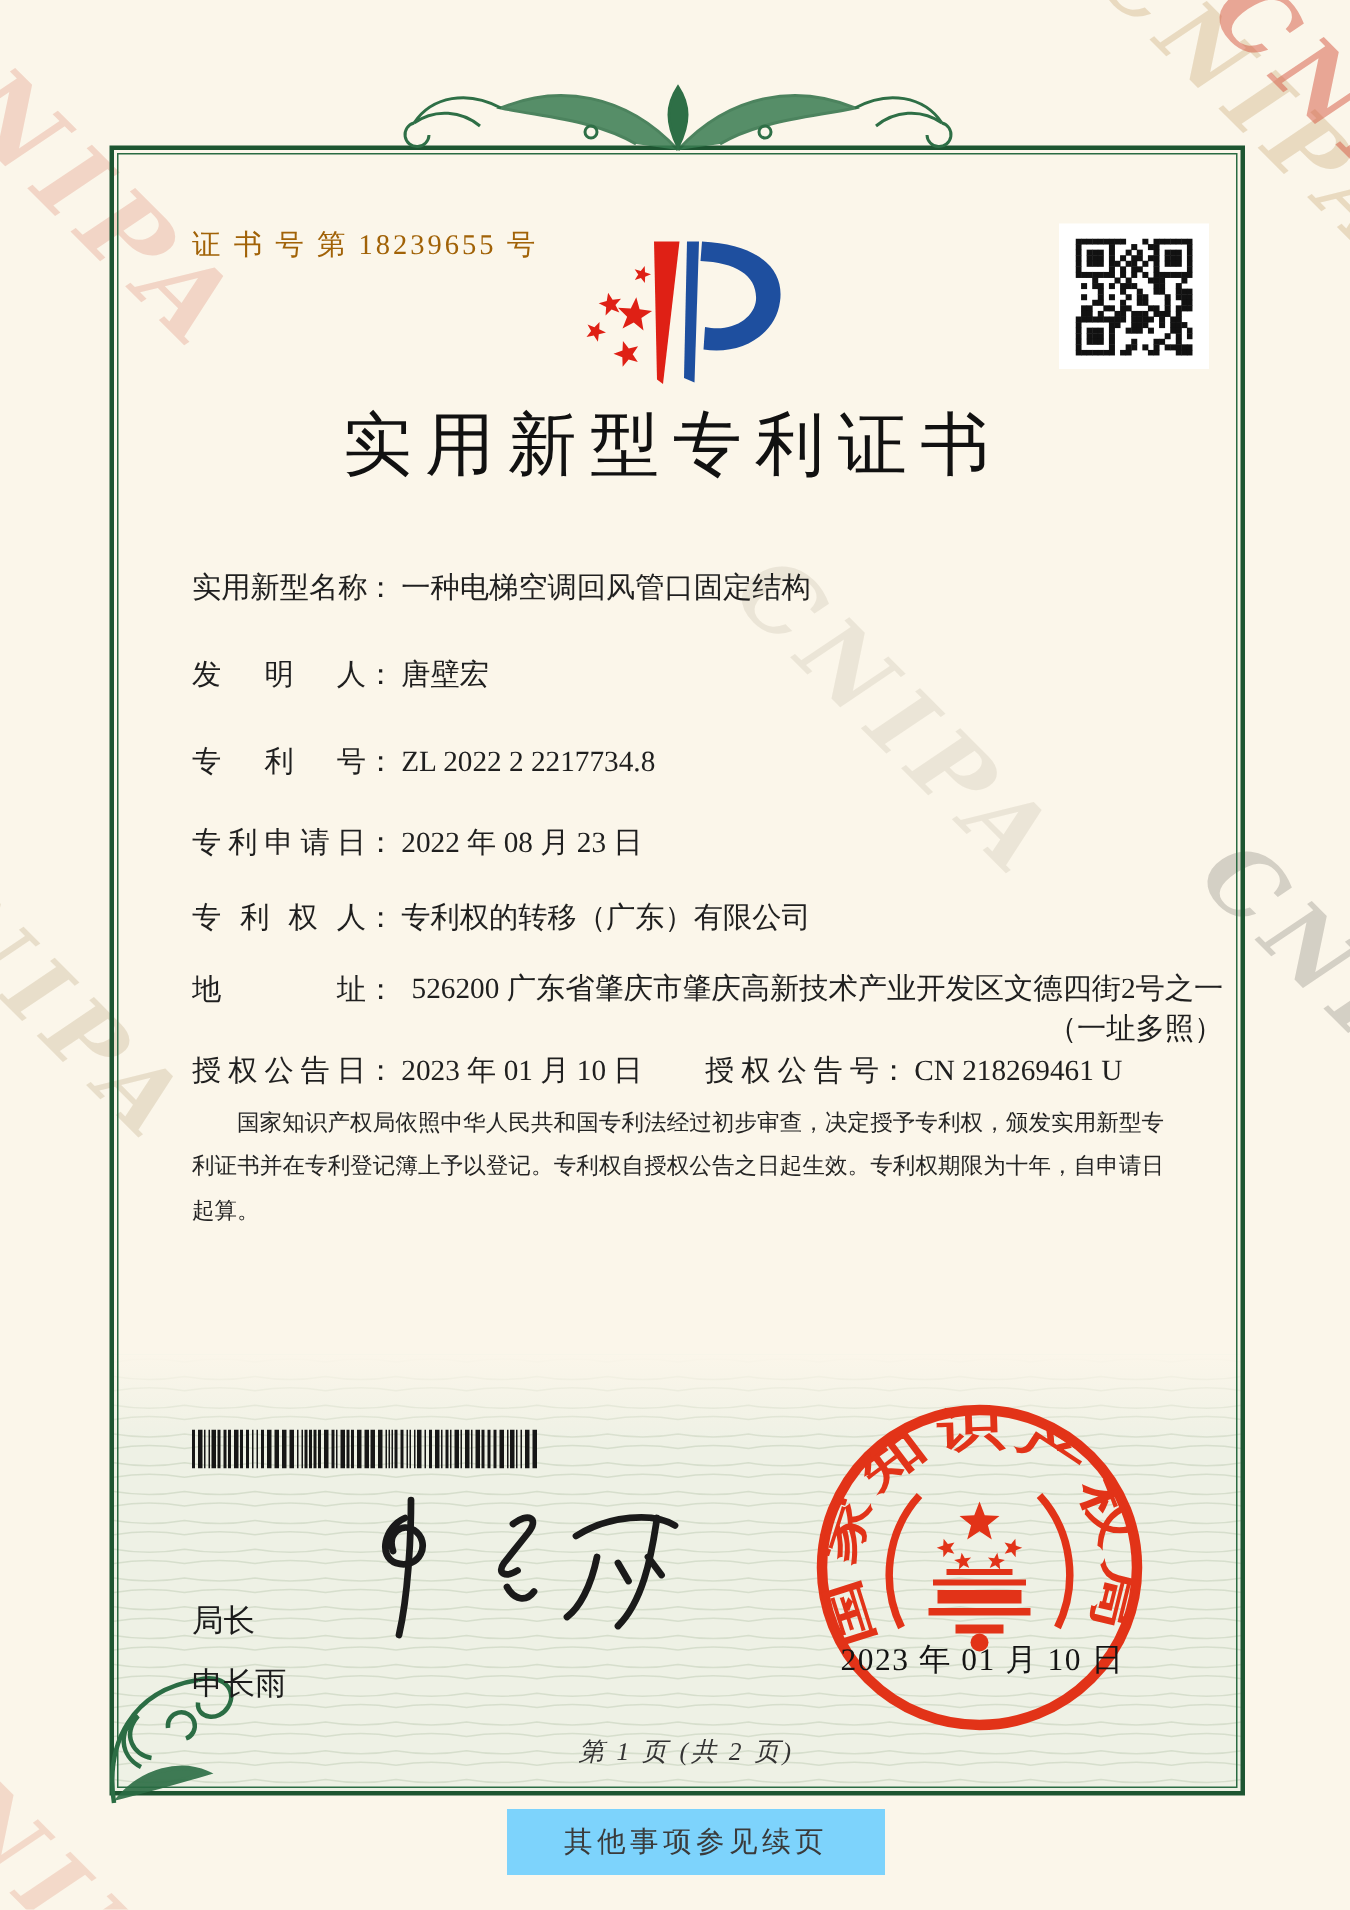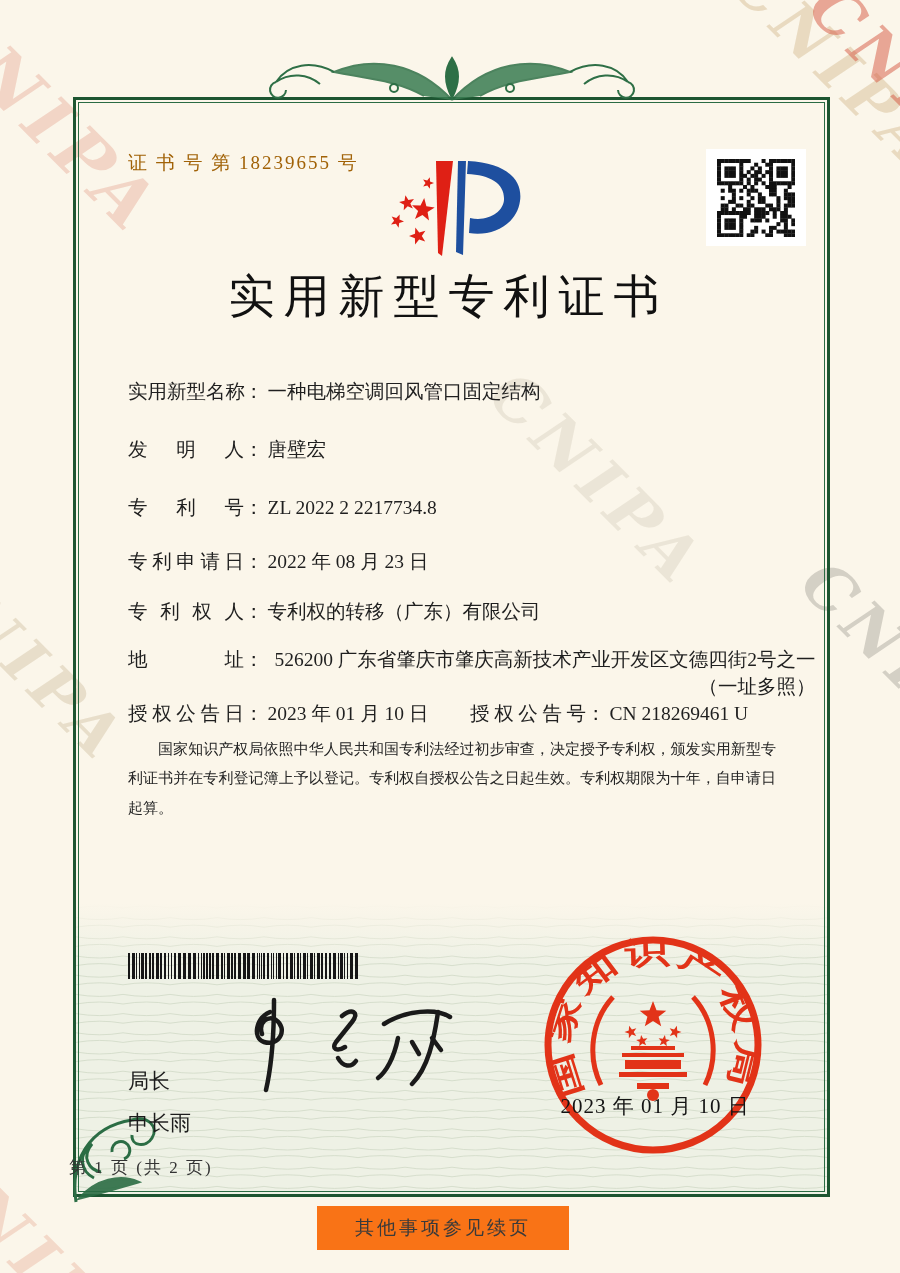--- a/index.html
+++ b/index.html
@@ -46,22 +46,22 @@
   #body-text p{margin:0;text-indent:2em;}
 
   
   #barcode{left:128px;top:953px;z-index:3;}
   #director{left:128px;top:1060px;z-index:3;font-family:"Liberation Sans","DejaVu Sans",sans-serif;
             font-size:21px;color:#1c1c1c;line-height:42px;}
   #signature{left:232px;top:992px;z-index:4;}
   #seal{left:536px;top:928px;z-index:3;}
   #seal-date{left:545px;top:1092px;width:220px;text-align:center;font-size:21px;letter-spacing:1px;
              color:#141414;z-index:4;}
-  #pagenum{left:69px;top:1156px;width:751px;text-align:left;font-size:17px;color:#333;z-index:3;letter-spacing:2px;}
-  #footer-note{left:317px;top:1206px;width:252px;height:44px;background:#f97316;z-index:3;
+  #pagenum{left:82px;top:1156px;width:751px;text-align:center;font-size:17px;color:#333;z-index:3;letter-spacing:2px;font-style:italic;}
+  #footer-note{left:338px;top:1206px;width:252px;height:44px;background:#7dd3fc;z-index:3;
                display:flex;align-items:center;justify-content:center;font-size:19px;color:#3a3a3a;letter-spacing:3px;}
 </style>
 </head>
 <body>
 
 <div class="abs" id="band">
   <svg id="waves" width="752" height="292">
       <path d="M0,5 q23.5,-4 47,0 q23.5,-4 47,0 q23.5,-4 47,0 q23.5,-4 47,0 q23.5,-4 47,0 q23.5,-4 47,0 q23.5,-4 47,0 q23.5,-4 47,0 q23.5,-4 47,0 q23.5,-4 47,0 q23.5,-4 47,0 q23.5,-4 47,0 q23.5,-4 47,0 q23.5,-4 47,0 q23.5,-4 47,0 q23.5,-4 47,0" stroke="#ccd5c2" fill="none" opacity="0.7"></path>
       <path d="M0,14.6 q23.5,4 47,0 q23.5,4 47,0 q23.5,4 47,0 q23.5,4 47,0 q23.5,4 47,0 q23.5,4 47,0 q23.5,4 47,0 q23.5,4 47,0 q23.5,4 47,0 q23.5,4 47,0 q23.5,4 47,0 q23.5,4 47,0 q23.5,4 47,0 q23.5,4 47,0 q23.5,4 47,0 q23.5,4 47,0" stroke="#ccd5c2" fill="none" opacity="0.7"></path>
       <path d="M0,24.2 q23.5,-4 47,0 q23.5,-4 47,0 q23.5,-4 47,0 q23.5,-4 47,0 q23.5,-4 47,0 q23.5,-4 47,0 q23.5,-4 47,0 q23.5,-4 47,0 q23.5,-4 47,0 q23.5,-4 47,0 q23.5,-4 47,0 q23.5,-4 47,0 q23.5,-4 47,0 q23.5,-4 47,0 q23.5,-4 47,0 q23.5,-4 47,0" stroke="#ccd5c2" fill="none" opacity="0.7"></path>

